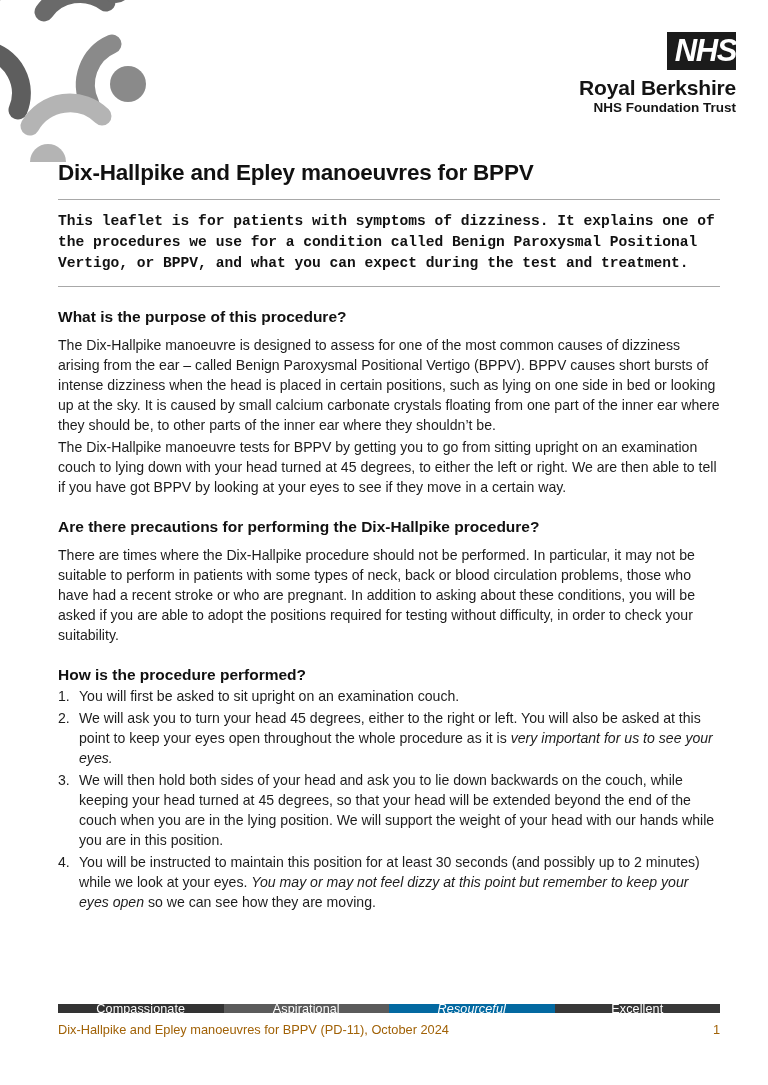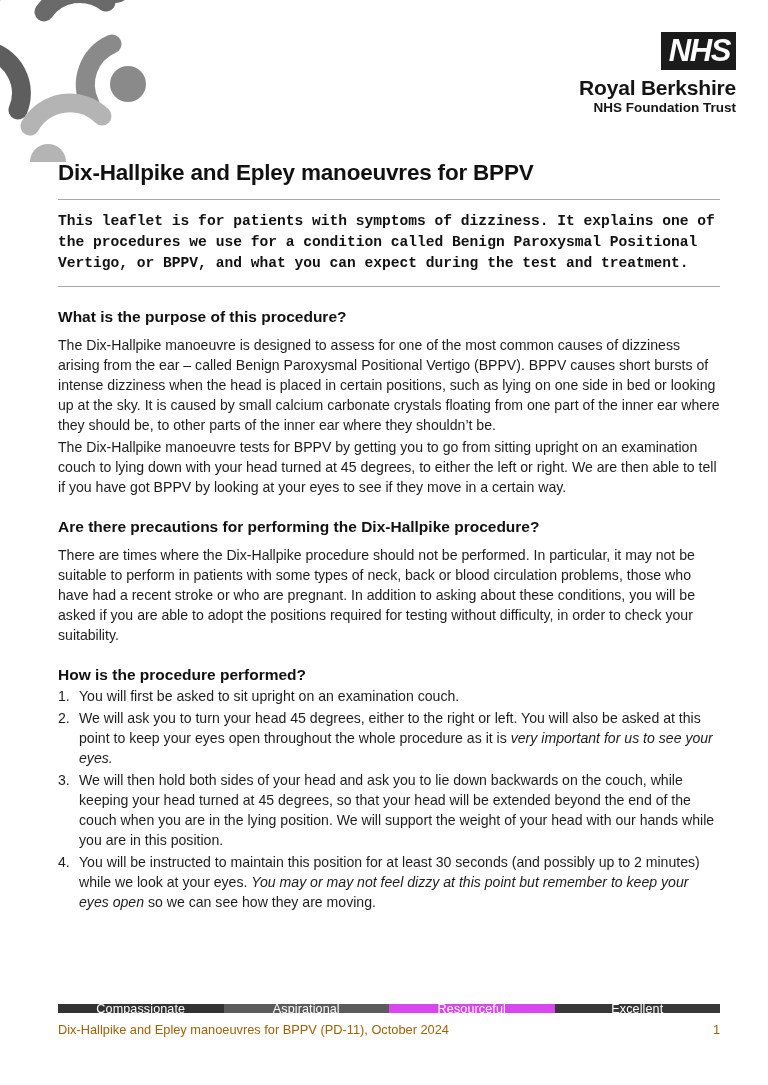--- a/index.html
+++ b/index.html
@@ -36,21 +36,21 @@
     line-height: 1;
   }
   .nhs-badge {
     display: inline-block;
     background: #1b1b1b;
     color: #ffffff;
     font-style: italic;
     font-weight: bold;
     font-size: 31px;
     letter-spacing: -1.4px;
-    padding: 3px 6px 4px 8px;
+    padding: 3px 0 4px 8px;
   }
   .trust-name {
     font-size: 21px;
     font-weight: bold;
     color: #141414;
     margin-top: 7px;
     letter-spacing: -0.2px;
   }
   .trust-sub {
     font-size: 13.5px;
@@ -220,20 +220,20 @@
     <li>
       <span class="num">4.</span>
       <span>You will be instructed to maintain this position for at least 30 seconds (and possibly up to 2 minutes) while we look at your eyes. </span><em>You may or may not feel dizzy at this point but remember to keep your eyes open</em><span> so we can see how they are moving.</span>
     </li>
   </ol>
 </div>
 
 <div class="values-bar">
   <div class="seg" style="background: rgb(51, 51, 51);">Compassionate</div>
   <div class="seg" style="background: rgb(91, 91, 91);">Aspirational</div>
-  <div class="seg" style="background: #d946ef;">Resourceful</div>
+  <div class="seg" style="background: #0369a1; font-style: italic;">Resourceful</div>
   <div class="seg" style="background: rgb(56, 56, 56);">Excellent</div>
 </div>
 
 <div class="footer-line">
   <span>Dix-Hallpike and Epley manoeuvres for BPPV (PD-11), October 2024</span>
   <span>1</span>
 </div>
 
 </body></html>

